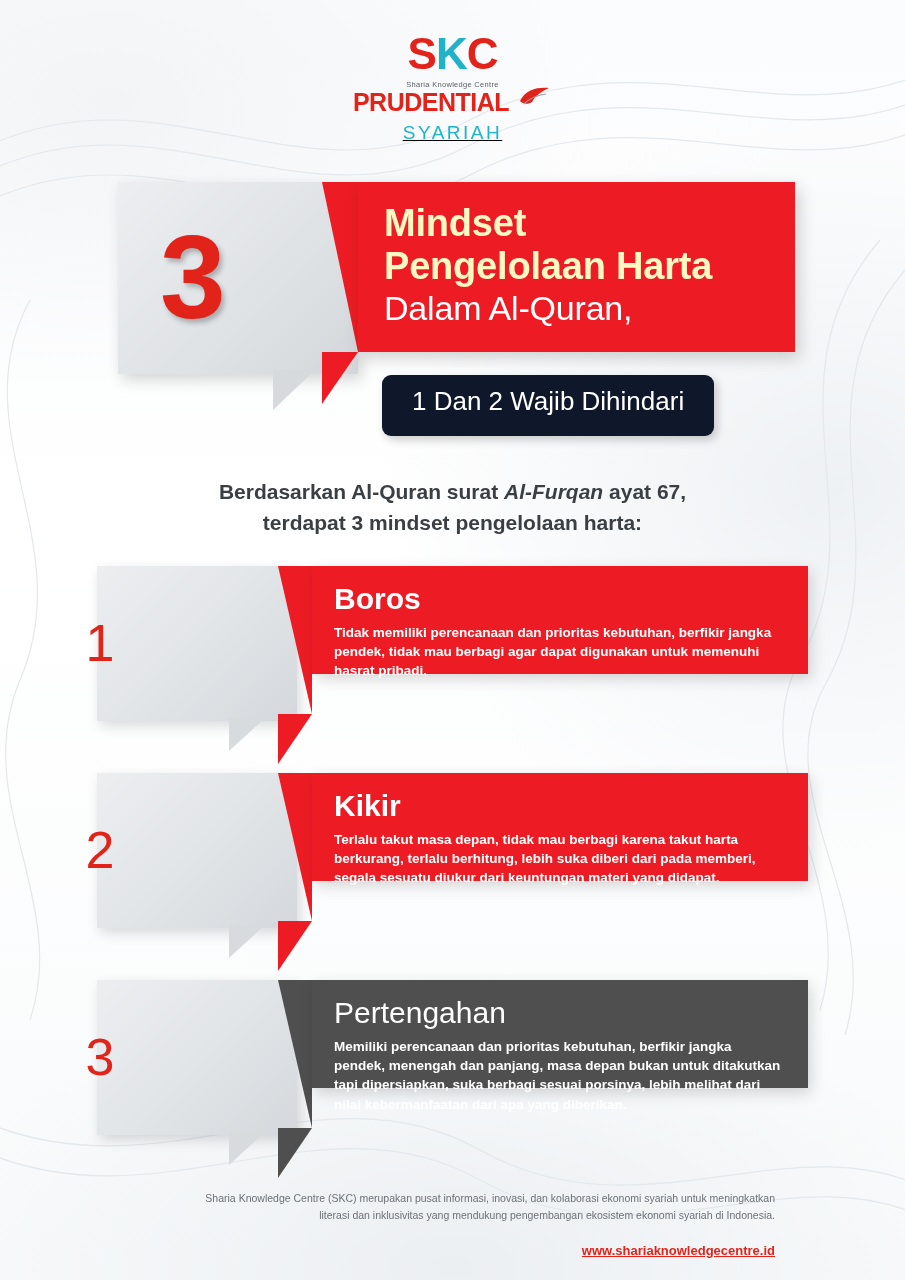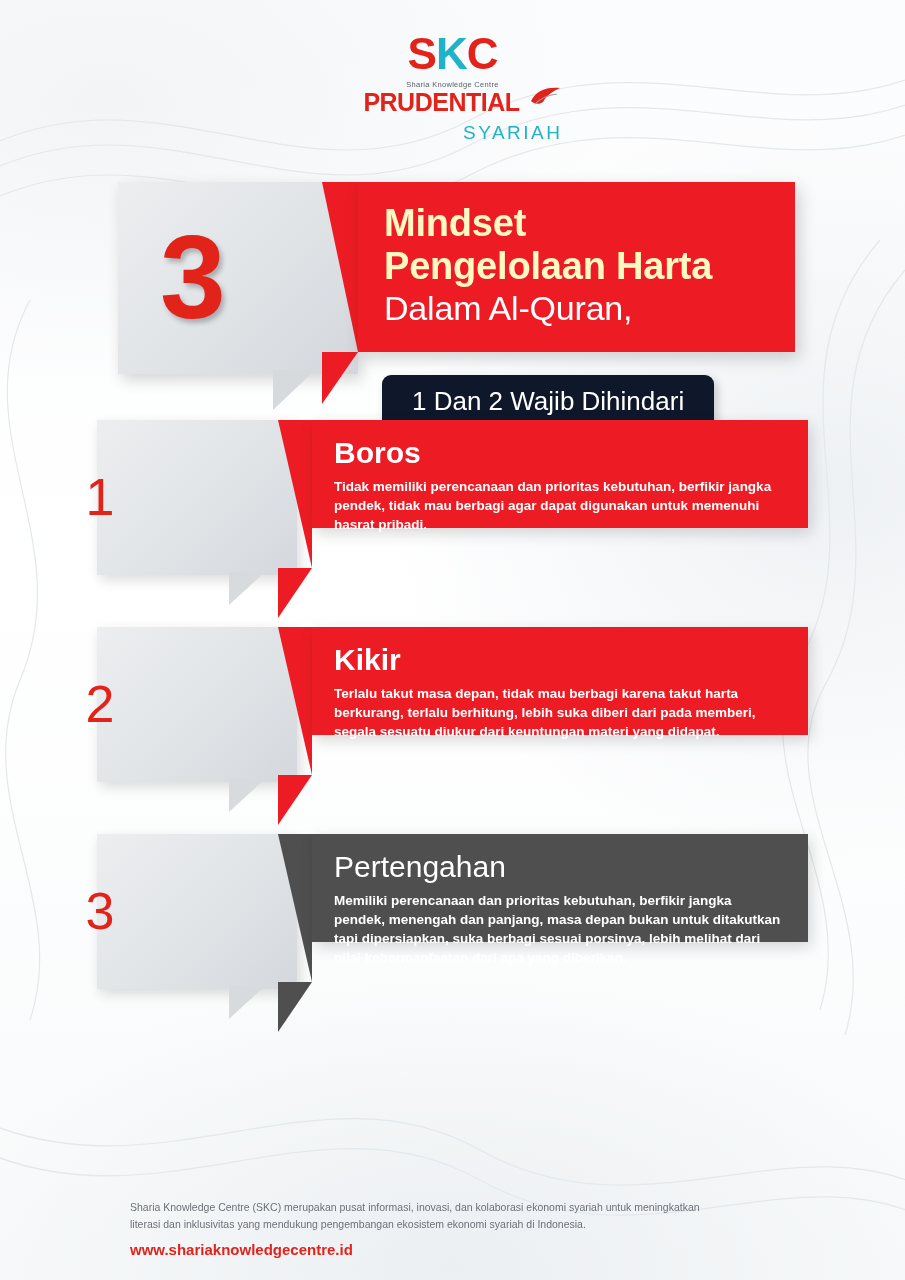--- a/index.html
+++ b/index.html
@@ -51,21 +51,21 @@
     color: #5a6168;
     letter-spacing: 0.3px;
     margin-top: 4px;
   }
   .divider-v {
     width: 1px;
     height: 56px;
     background: #c9ced3;
     margin: 0 22px;
   }
-  .pru-logo { text-align: right; width: 220px; }
+  .pru-logo { text-align: center; width: 220px; text-decoration: underline; }
   .pru-word {
     font-size: 25px;
     font-weight: bold;
     color: #e2231a;
     letter-spacing: -0.5px;
     line-height: 1;
     position: relative;
     display: inline-block;
   }
   .pru-mark {
@@ -250,33 +250,34 @@
   .c-red .card-tail { border-top: 50px solid #ed1c24; }
   .c-dark .card-body { background: #4f4f4f; }
   .c-dark .card-notch { border-top: 148px solid #4f4f4f; }
   .c-dark .card-tail { border-top: 50px solid #4f4f4f; }
   .c-dark .card-heading { font-weight: normal; }
 
   
   .footer {
     position: absolute;
     left: 0; right: 0; bottom: 22px;
-    text-align: left;
+    text-align: right;
     padding: 0 130px;
   }
   .footer-text {
     font-size: 10.5px;
     color: #6b7178;
     line-height: 1.55;
   }
   .footer-url {
-    margin-top: 9px;
-    font-size: 15px;
+    margin-top: 20px;
+    font-size: 13px;
     font-weight: bold;
     color: #e2231a;
+    text-decoration: underline;
   }
 </style>
 </head>
 <body>
 
 <div class="bg-wrap">
   <svg viewBox="0 0 905 1280" preserveAspectRatio="none" aria-hidden="true">
     <g fill="none" stroke="#e3e8ec" stroke-width="1.2">
       <path d="M-20,150 C160,60 300,210 470,120 C640,30 780,140 930,70"></path>
       <path d="M-20,175 C160,85 300,235 470,145 C640,55 780,165 930,95"></path>
@@ -325,20 +326,24 @@
 
     <div class="title-red">
       <div class="t-line1">Mindset</div>
       <div class="t-line2">Pengelolaan Harta</div>
       <div class="t-line3">Dalam Al-Quran,</div>
     </div>
 
     <div class="subtitle-pill">1 Dan 2 Wajib Dihindari</div>
   </div>
 
+  <div class="intro">
+    <span>Berdasarkan Al-Quran surat </span><em>Al-Furqan</em><span> ayat 67,</span><br>
+    <span>terdapat 3 mindset pengelolaan harta:</span>
+  </div>
 
   <div class="cards">
 
     <div class="card c-red">
       <div class="card-grey"></div>
       <div class="card-num">1</div>
       <div class="card-notch"></div>
       <div class="card-tail"></div>
       <div class="card-body">
         <div class="card-heading">Boros</div>

